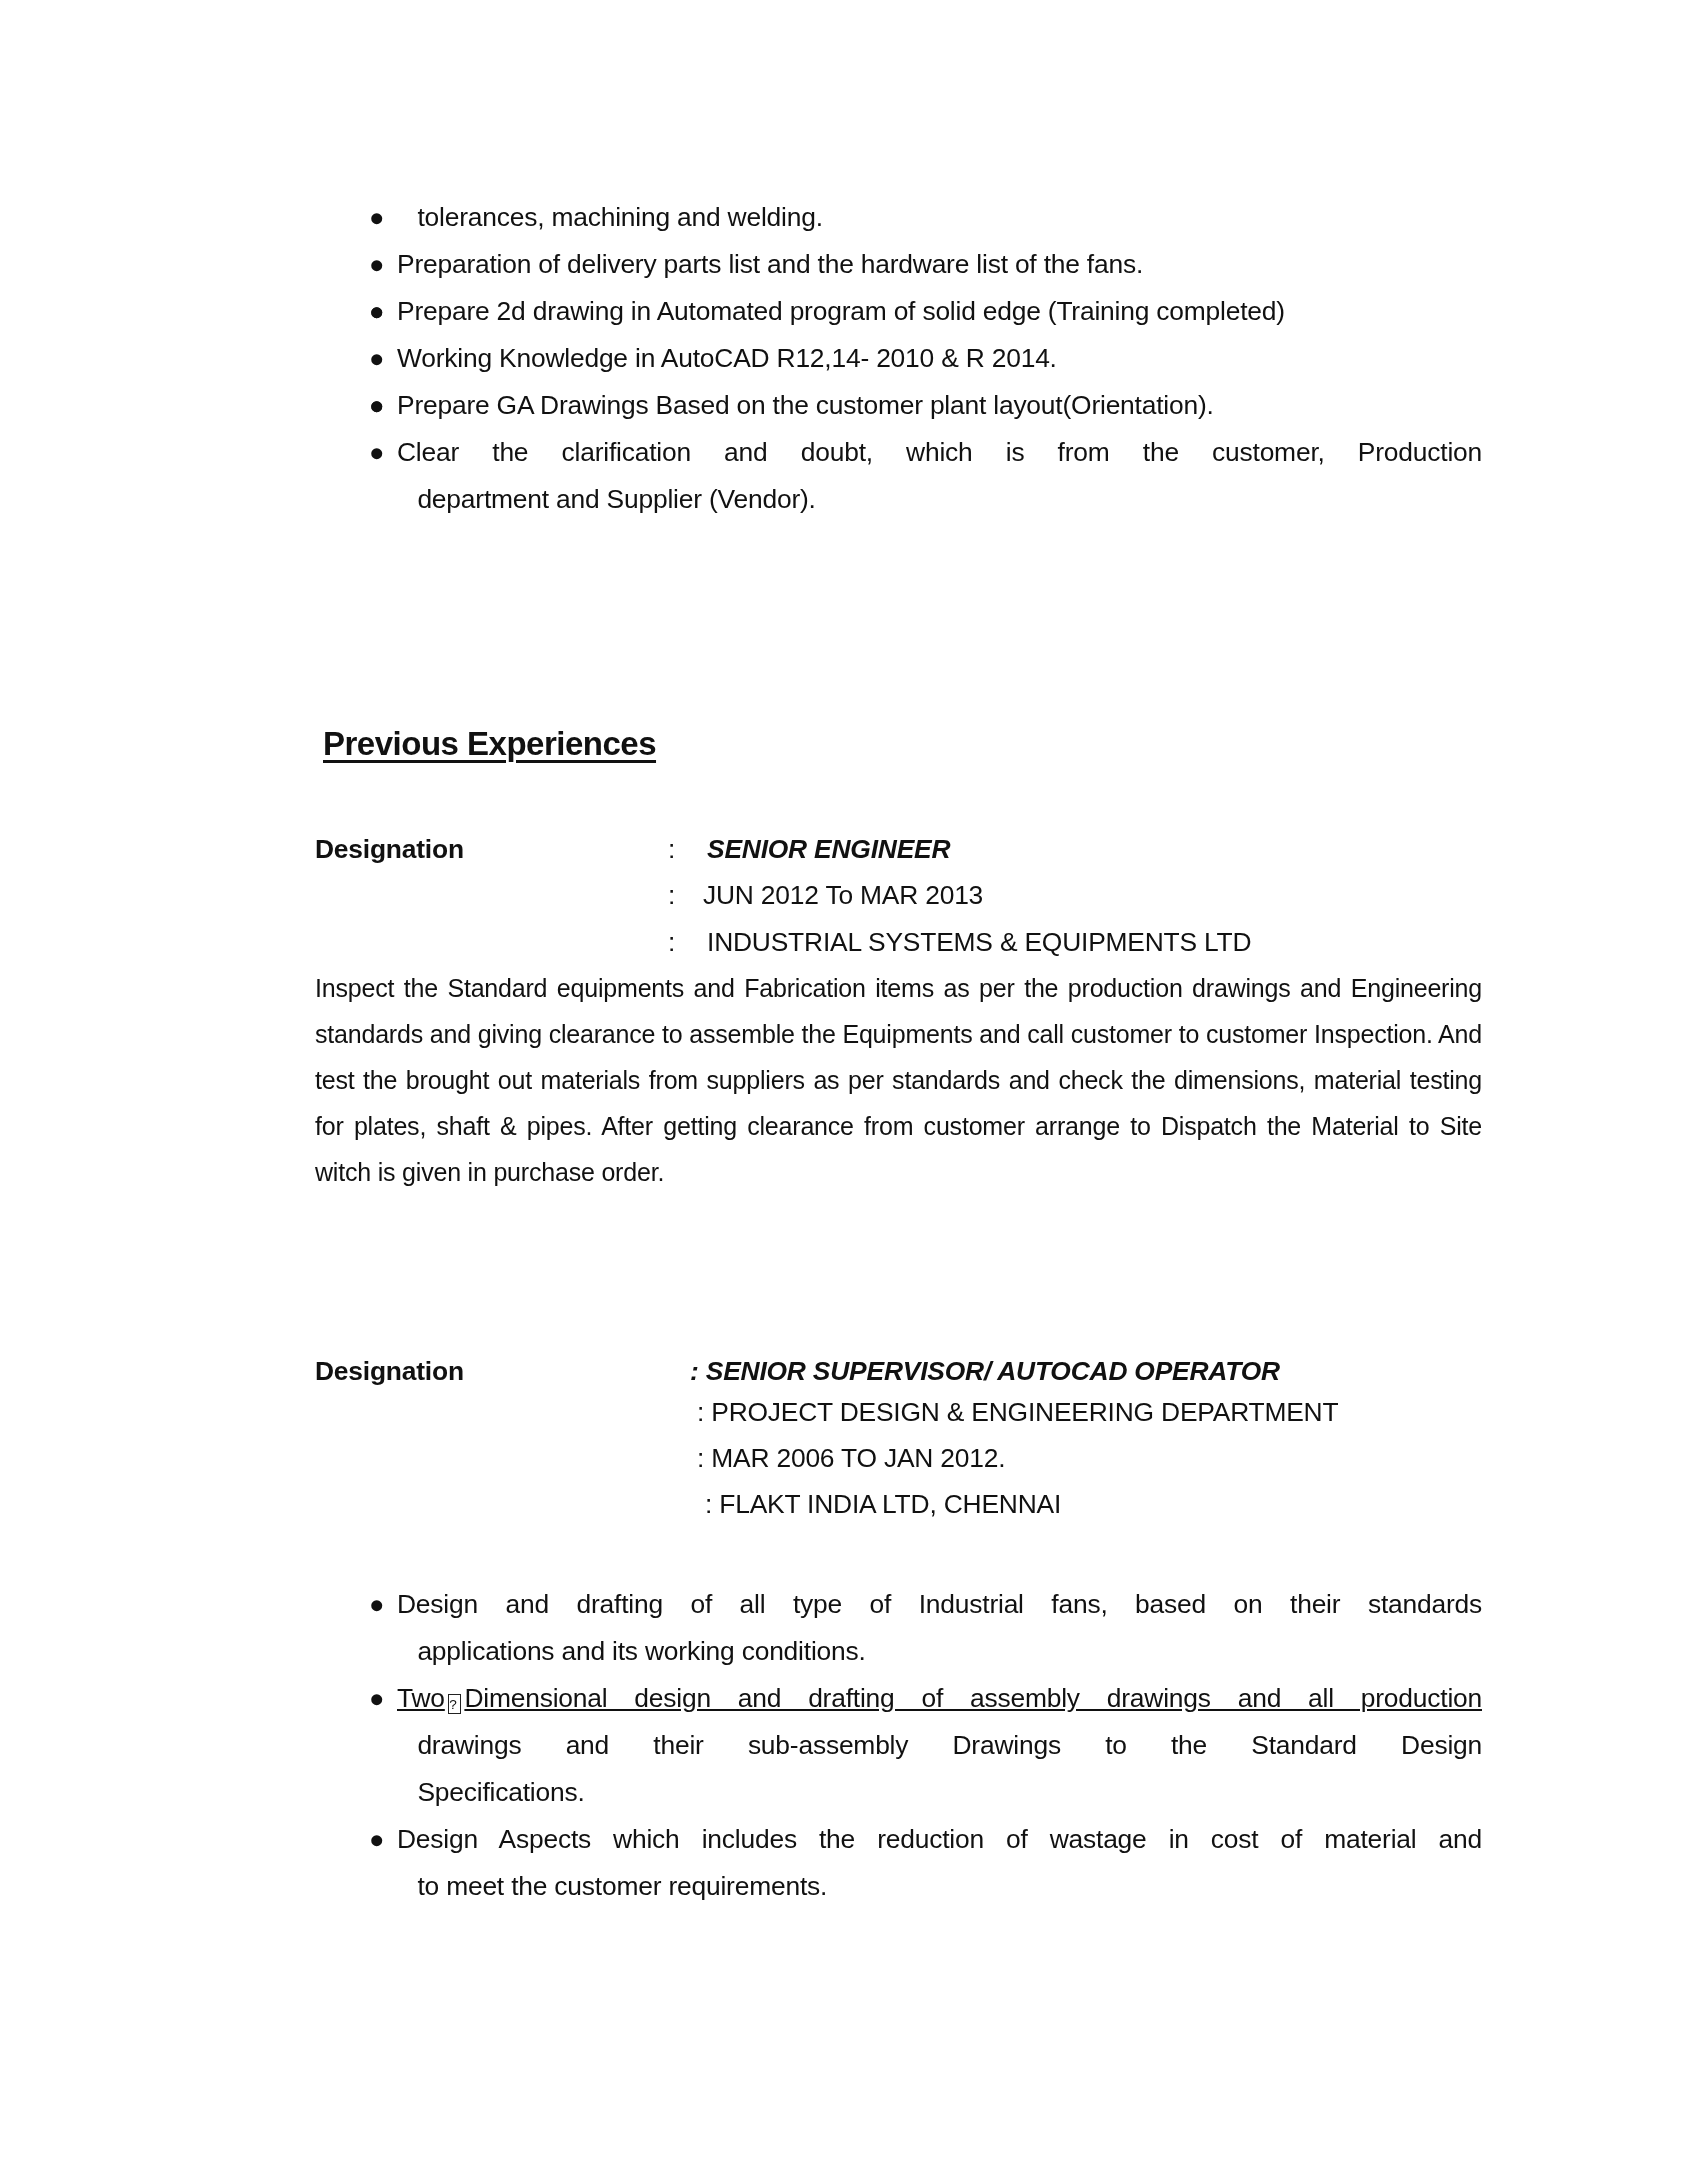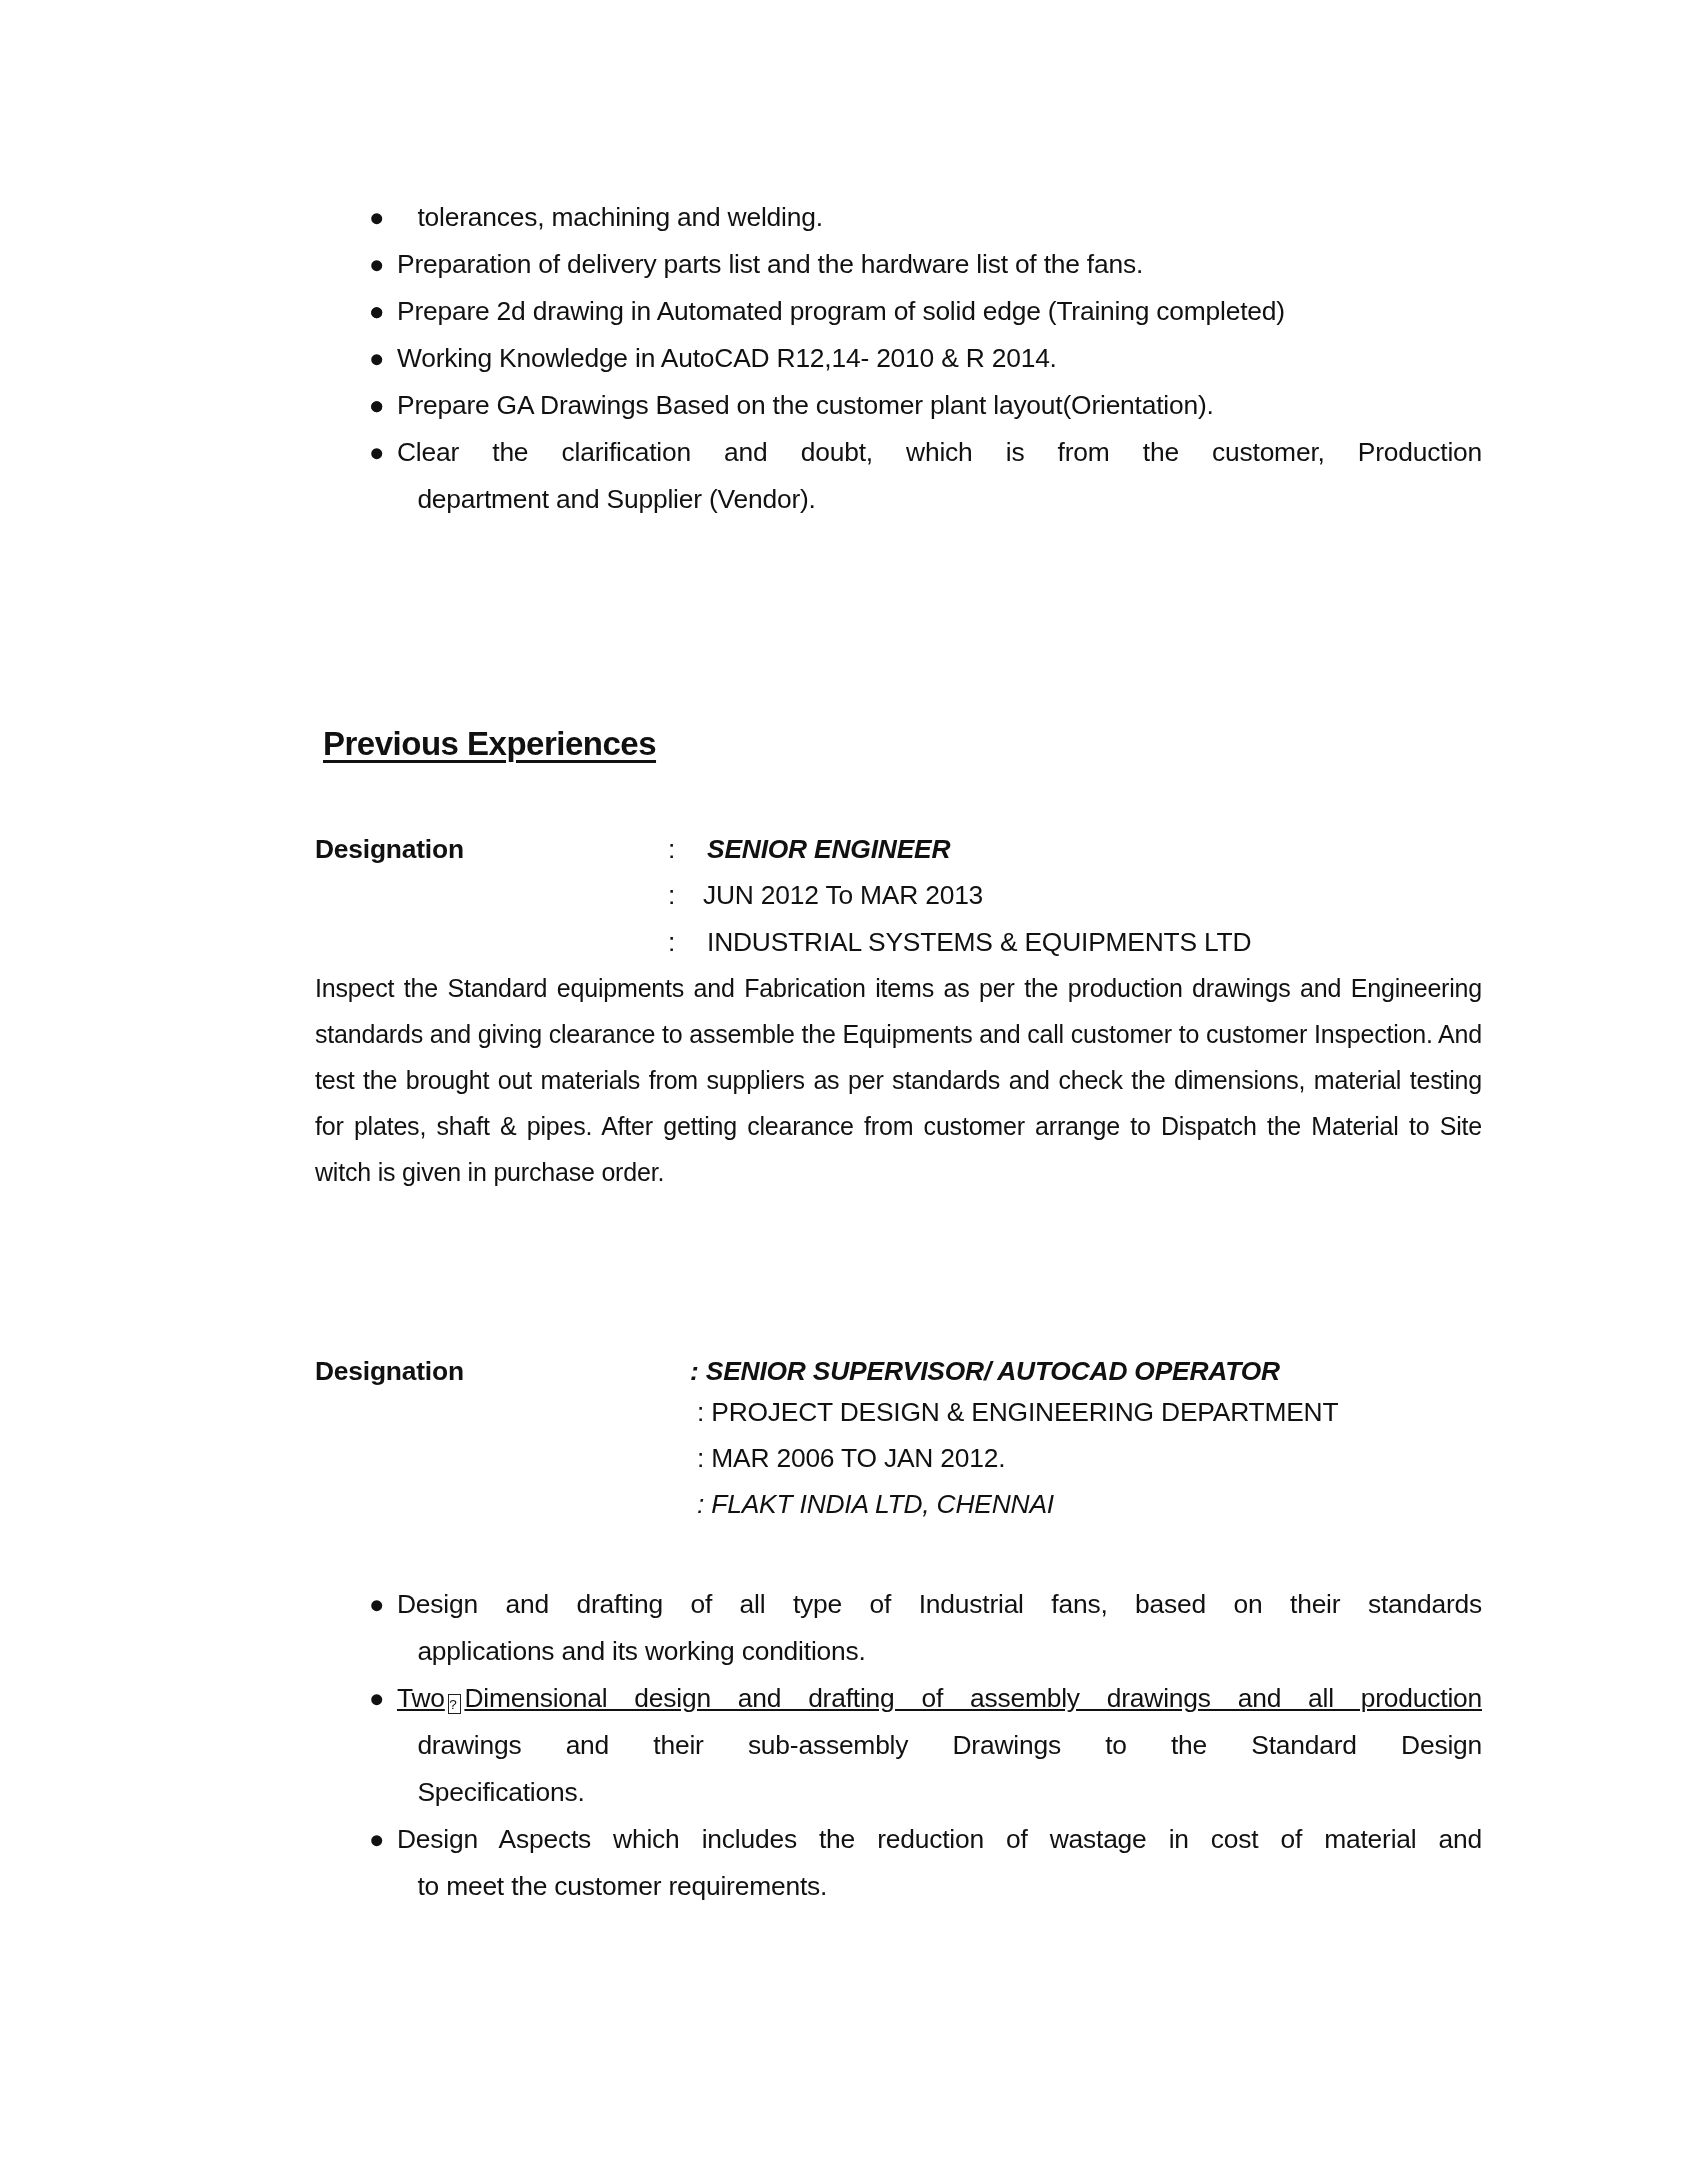--- a/index.html
+++ b/index.html
@@ -93,21 +93,21 @@
       <span>SENIOR SUPERVISOR/ AUTOCAD OPERATOR</span>
     </span>
   </div>
   <div class="row" style="top:1394px;">
     <span class="val" style="left:382px;">: PROJECT DESIGN &amp; ENGINEERING DEPARTMENT</span>
   </div>
   <div class="row" style="top:1440px;">
     <span class="val" style="left:382px;">: MAR 2006 TO JAN 2012.</span>
   </div>
   <div class="row" style="top:1486px;">
-    <span class="val" style="left:382px;font-style:italic;">: FLAKT INDIA LTD, CHENNAI</span>
+    <span class="val" style="left:390px;">: FLAKT INDIA LTD, CHENNAI</span>
   </div>
 
   <ul class="blist" style="top:1581px;">
     <li class="bitem">
       <span class="bullet">●</span>
       <span style="display:block;text-align-last:justify;">Design and drafting of all type of Industrial fans, based on their standards</span>
       <span class="cont">applications and its working conditions.</span>
     </li>
     <li class="bitem">
       <span class="bullet">●</span>

